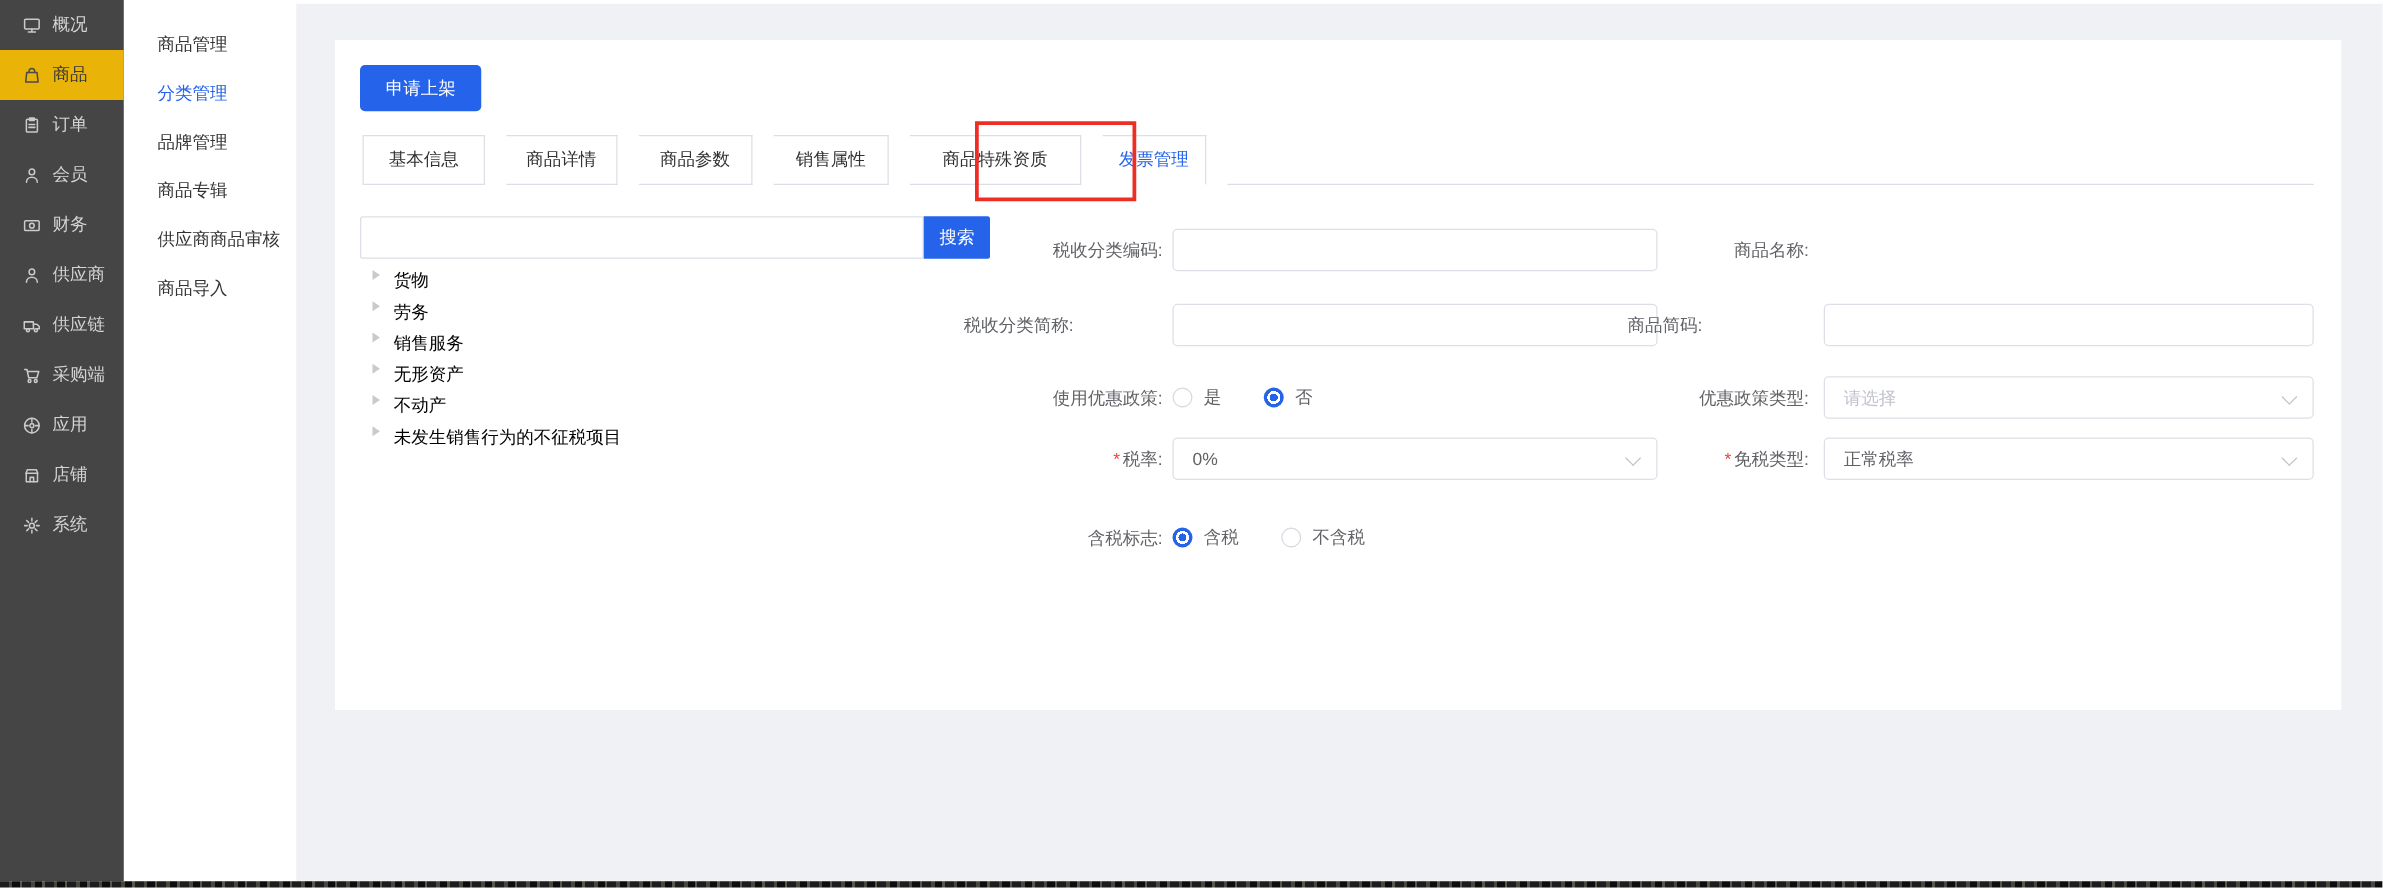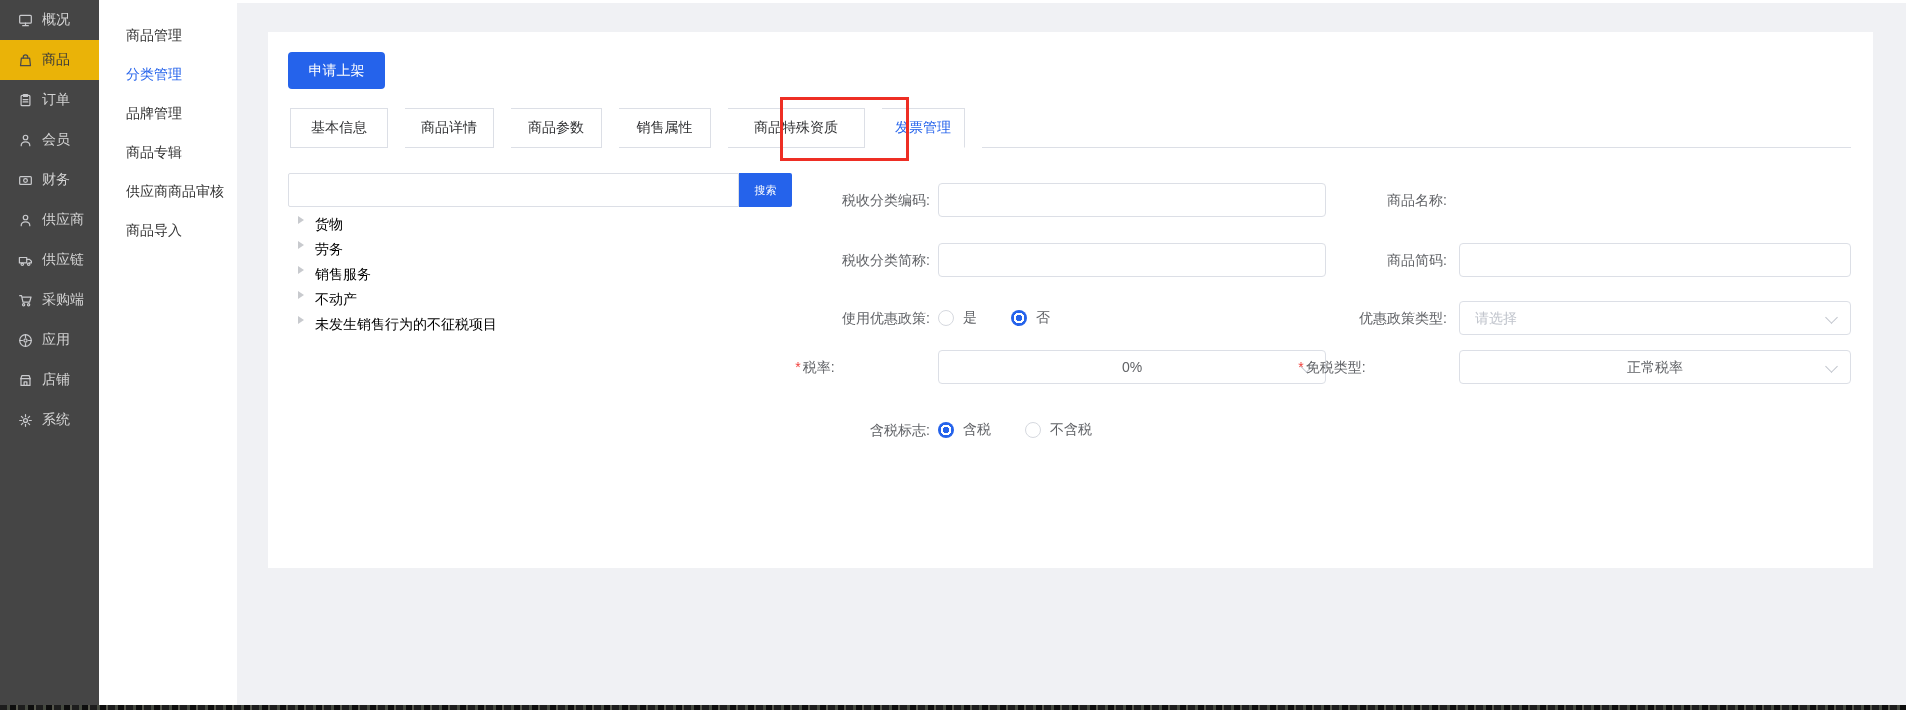--- a/index.html
+++ b/index.html
@@ -36,42 +36,42 @@
   .tab:first-child{border-left:1px solid #dcdfe6;}
   .tab.active{color:#2563eb;border-bottom-color:#ffffff;}
   .tab-filler{flex:1;box-sizing:border-box;border-bottom:1px solid #dcdfe6;}
   .red-box{position:absolute;left:512px;top:65px;width:123px;height:58px;
     border:3px solid #ee2e24;z-index:6;pointer-events:none;}
   
   .search-input{position:absolute;left:20px;top:141px;width:451px;height:34px;box-sizing:border-box;
     border:1px solid #dcdfe6;border-radius:2px 0 0 2px;padding:0 12px;font-size:14px;color:#606266;
     font-family:inherit;outline:none;background:#fff;}
   .search-btn{position:absolute;left:471px;top:141px;width:53px;height:34px;
-    background:#2563eb;color:#fff;border:none;border-radius:0 2px 2px 0;font-size:11px;
+    background:#2563eb;color:#fff;border:none;border-radius:0 2px 2px 0;font-size:14px;
     font-family:inherit;cursor:pointer;}
   
   .tree{position:absolute;left:30px;top:184px;width:420px;}
   .tree-row{height:25px;display:flex;align-items:flex-start;cursor:pointer;color:#000000;font-size:14px;}
   .caret{width:0;height:0;border-left:6px solid #c8cace;border-top:4px solid transparent;
     border-bottom:4px solid transparent;margin-right:11px;flex:none;}
   
   .flabel{position:absolute;width:230px;text-align:right;height:34px;line-height:34px;
     color:#606266;font-size:14px;white-space:nowrap;}
   .flabel .req{color:#f1403c;margin-right:2px;}
   .lcol{left:432px;}
   .rcol{left:949px;}
   .fld{position:absolute;height:34px;box-sizing:border-box;border:1px solid #dcdfe6;border-radius:4px;
     background:#fff;font-size:14px;color:#606266;line-height:32px;padding:0 15px;outline:none;font-family:inherit;}
   .fld-l{left:670px;width:388px;}
   .fld-r{left:1191px;width:392px;}
   .select{cursor:pointer;}
   .select .chev{position:absolute;right:14px;top:11px;width:8px;height:8px;
     border-right:1.4px solid #c0c4cc;border-bottom:1.4px solid #c0c4cc;transform:rotate(45deg);}
   .placeholder{color:#c0c4cc;}
-  .r1{top:151px;} .r2{top:211px;} .r3{top:269px;} .r4{top:318px;text-align:center;} .r5{top:381px;}
+  .r1{top:151px;} .r2{top:211px;text-align:center;} .r3{top:269px;} .r4{top:318px;} .r5{top:381px;}
   
   .radio-group{position:absolute;height:34px;display:flex;align-items:center;}
   .radio{display:flex;align-items:center;margin-right:34px;cursor:pointer;}
   .radio-dot{width:16px;height:16px;border-radius:50%;box-sizing:border-box;
     border:1px solid #d6d9df;background:#fff;margin-right:9px;flex:none;}
   .radio.checked .radio-dot{border:none;
     background:radial-gradient(circle,#2563eb 0 3.2px,#ffffff 3.2px 5.2px,#2563eb 5.2px 8px);}
   .radio-label{color:#606266;font-size:14px;}
   
   .bottomstrip{position:absolute;left:0;bottom:0;width:1906px;height:5px;z-index:9;
@@ -224,20 +224,24 @@
     <div class="tree-row">
       <span class="caret"></span>
       <span>劳务</span>
     </div>
     <div class="tree-row">
       <span class="caret"></span>
       <span>销售服务</span>
     </div>
     <div class="tree-row">
       <span class="caret"></span>
+      <span>无形资产</span>
+    </div>
+    <div class="tree-row">
+      <span class="caret"></span>
       <span>不动产</span>
     </div>
     <div class="tree-row">
       <span class="caret"></span>
       <span>未发生销售行为的不征税项目</span>
     </div>
   </div>
 
   <div class="flabel lcol r1">税收分类编码:</div>
   <input class="fld fld-l r1" value="" style="">

